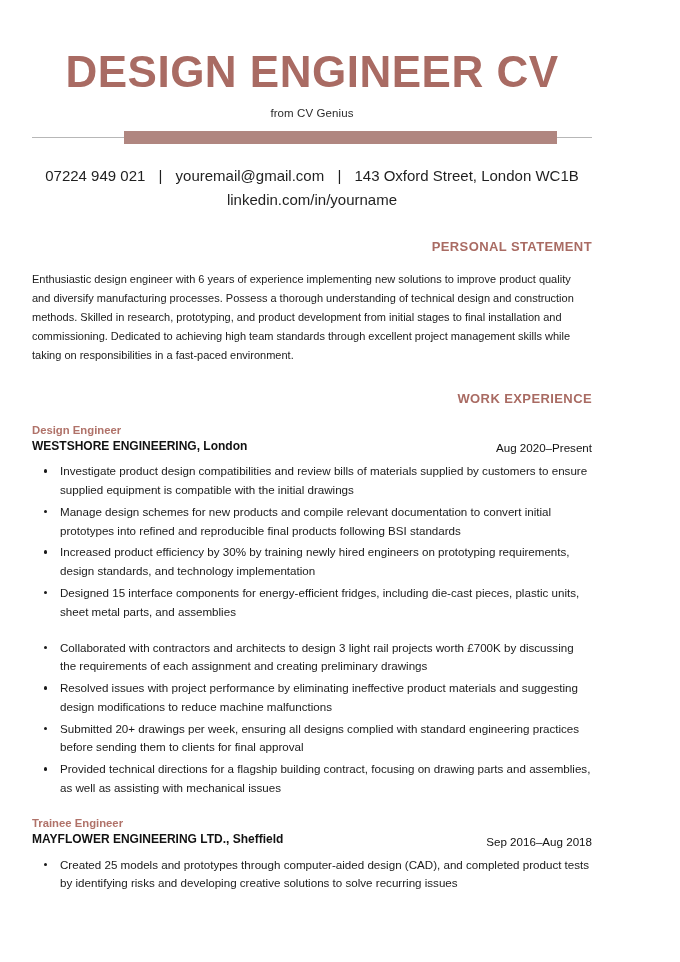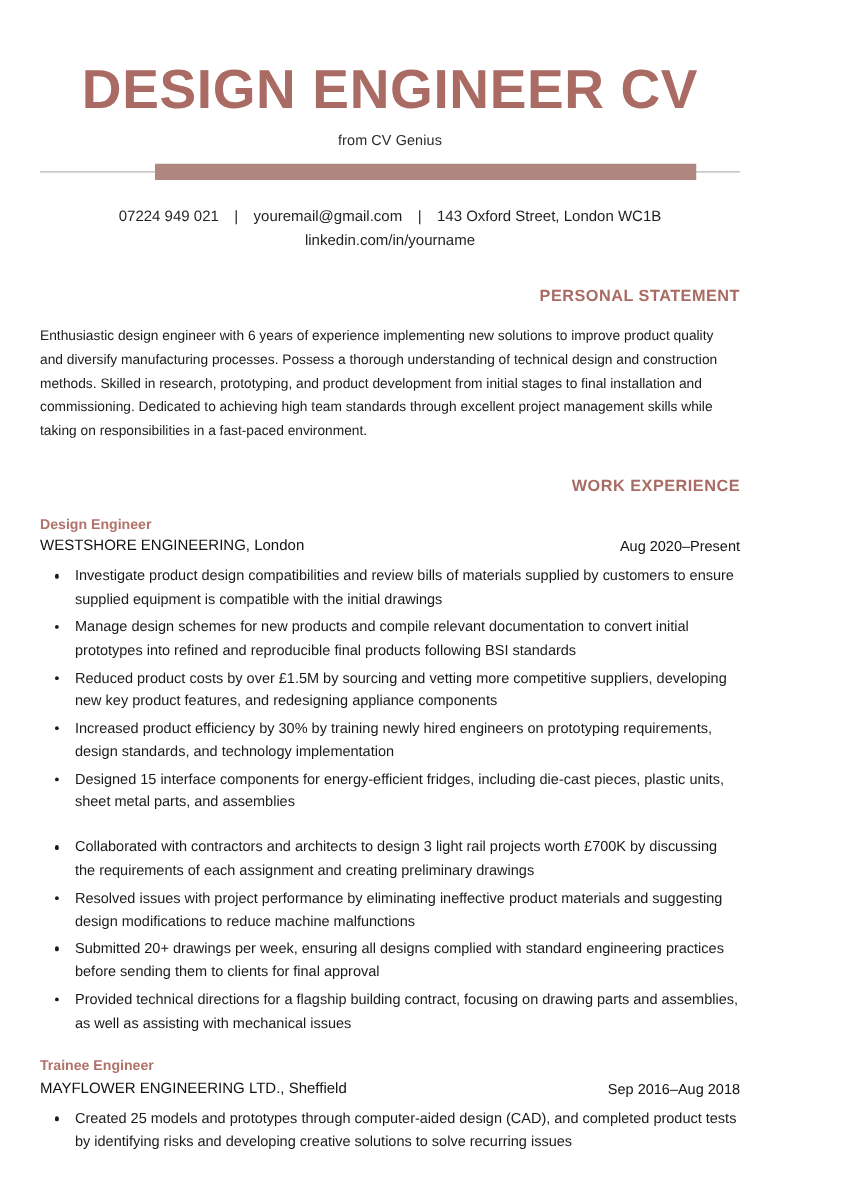--- a/index.html
+++ b/index.html
@@ -61,21 +61,21 @@
     top: 2px;
     left: 92px;
     width: 433px;
     height: 13px;
     background: #b08680;
   }
 
   
   .contact {
     text-align: center;
-    font-size: 12px;
+    font-size: 15px;
     color: #1f1f1f;
     margin-top: 17px;
     line-height: 1.65;
   }
   .contact .sep {
     display: inline-block;
     padding: 0 9px;
     color: #1f1f1f;
   }
 
@@ -114,20 +114,21 @@
   .job-title {
     font-size: 11.3px;
     font-weight: 600;
     color: #b07269;
     line-height: 1.45;
   }
   .job-company {
     font-size: 12px;
     color: #121212;
     line-height: 1.45;
+    font-weight: bold;
   }
   .job-dates {
     flex: 0 0 auto;
     font-size: 11.6px;
     color: #121212;
     text-align: center;
     padding-left: 16px;
     white-space: nowrap;
     padding-bottom: 1px;
   }
@@ -196,21 +197,20 @@
         <div class="job-head">
           <div class="job-head-left">
             <div class="job-title">Design Engineer</div>
             <div class="job-company">WESTSHORE ENGINEERING, London</div>
           </div>
           <div class="job-dates">Aug 2020–Present</div>
         </div>
         <ul class="bullets">
           <li>Investigate product design compatibilities and review bills of materials supplied by customers to ensure supplied equipment is compatible with the initial drawings</li>
           <li>Manage design schemes for new products and compile relevant documentation to convert initial prototypes into refined and reproducible final products following BSI standards</li>
-          <li>Reduced product costs by over £1.5M by sourcing and vetting more competitive suppliers, developing new key product features, and redesigning appliance components</li>
           <li>Increased product efficiency by 30% by training newly hired engineers on prototyping requirements, design standards, and technology implementation</li>
           <li>Designed 15 interface components for energy-efficient fridges, including die-cast pieces, plastic units, sheet metal parts, and assemblies</li>
         </ul>
       </div>
 
       <div class="job">
         <ul class="bullets">
           <li>Collaborated with contractors and architects to design 3 light rail projects worth £700K by discussing the requirements of each assignment and creating preliminary drawings</li>
           <li>Resolved issues with project performance by eliminating ineffective product materials and suggesting design modifications to reduce machine malfunctions</li>
           <li>Submitted 20+ drawings per week, ensuring all designs complied with standard engineering practices before sending them to clients for final approval</li>

